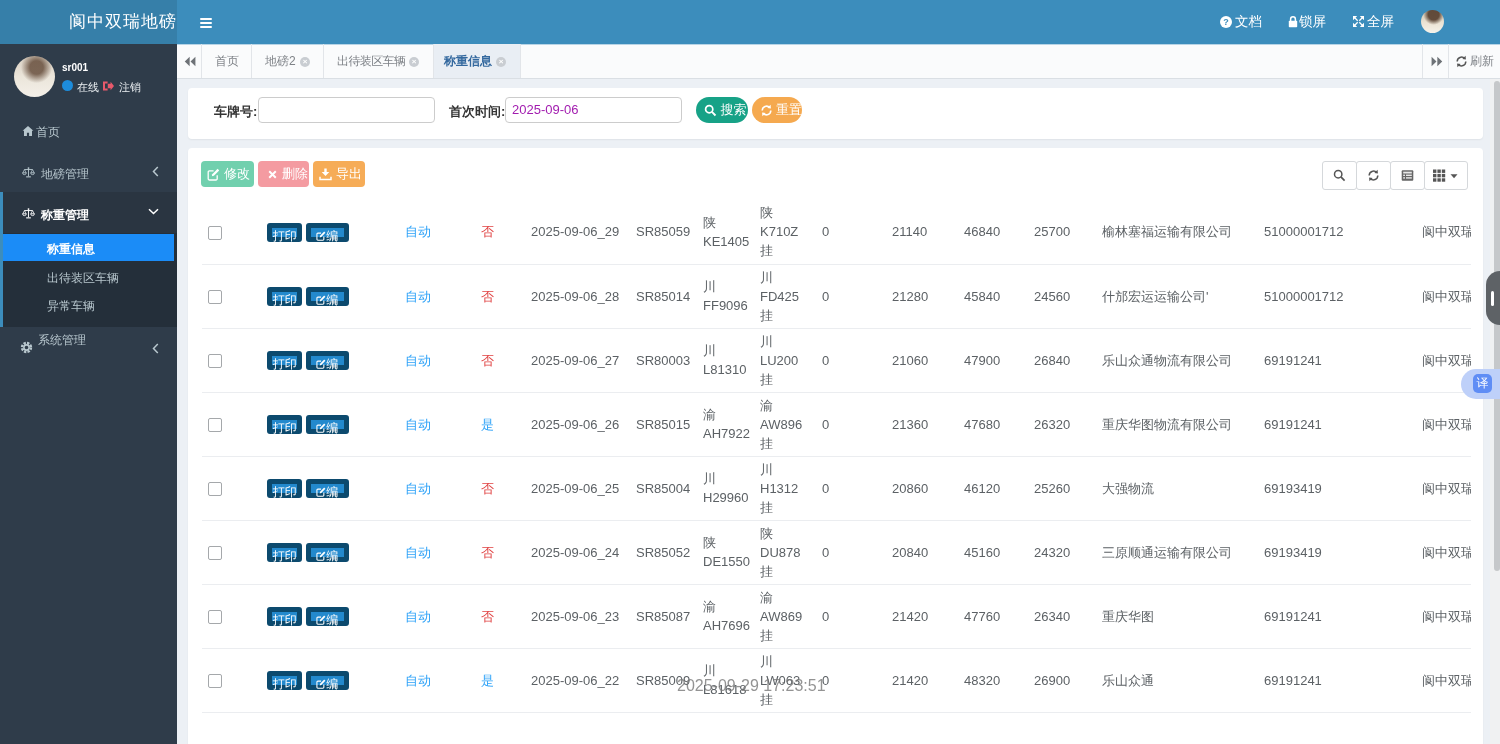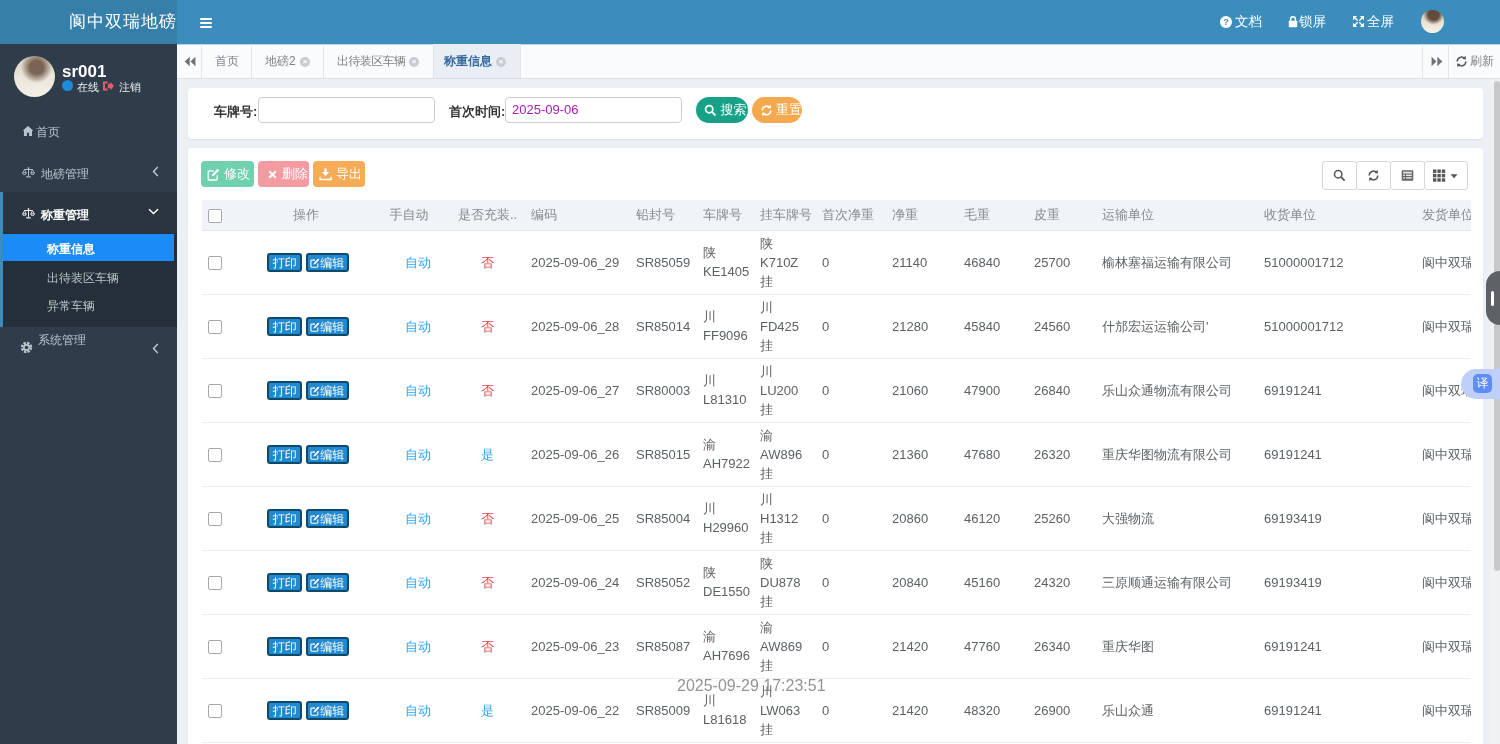--- a/index.html
+++ b/index.html
@@ -39,21 +39,21 @@
 
 #tblwrap{position:absolute;left:202px;top:200px;width:1269px;height:543px;overflow:hidden}
 table{border-collapse:collapse;table-layout:fixed;width:1294px}
 th{height:30px;background:#f0f3f7;color:#868c92;font-weight:400;font-size:13px;border-bottom:1px solid #e3e6ea;padding:0}
 td{height:64px;border-bottom:1px solid #ebedf0;color:#5c6165;font-size:13px;line-height:19px;padding:0 6px;vertical-align:middle}
 th.l,td.l{text-align:left;padding-left:6px}
 th.c,td.c{text-align:center}
 td.nw{white-space:nowrap}
 td:nth-child(2){padding-left:10px}
 .cb{display:inline-block;width:14px;height:14px;border:1px solid #a5a8ab;border-radius:2px;background:#fff;vertical-align:middle}
-.rbtn{display:inline-block;height:19px;background:#2389cd;border:2px solid #0c4a6e;border-radius:3px;color:#fff;font-size:12px;line-height:17px;text-align:center;vertical-align:middle}
+.rbtn{display:inline-block;height:19px;background:#2389cd;border:5px solid #0c4a6e;border-radius:3px;color:#fff;font-size:12px;line-height:17px;text-align:center;vertical-align:middle}
 .blue{color:#2ea2f8}.red{color:#e04343}
 
 #wm{position:absolute;left:677px;top:677px;width:160px;color:rgba(120,120,120,.8);font-size:16px;font-weight:400;white-space:nowrap}
 
 #pill{position:absolute;left:1486px;top:271px;width:20px;height:54px;background:#5e6266;border-radius:14px 0 0 14px}
 #pilld{position:absolute;left:1491px;top:291px;width:3px;height:15px;background:#fff;border-radius:2px}
 #trbg{position:absolute;left:1461px;top:369px;width:39px;height:30px;background:#bed0f9;border-radius:15px 0 0 15px}
 #trc{position:absolute;left:1473px;top:374px;width:19px;height:19px;background:#5f8df5;border-radius:5px;color:#fff;font-size:12px;line-height:19px;text-align:center}
 svg{display:block}
 </style>
@@ -81,21 +81,21 @@
     <path d="M1 1h4.2L1 5.2zM12 1v4.2L7.8 1zM1 12V7.8L5.2 12zM12 12H7.8L12 7.8z" fill="#fff"></path>
     <path d="M2.5 2.5l3.2 3.2M10.5 2.5L7.3 5.7M2.5 10.5l3.2-3.2M10.5 10.5L7.3 7.3" stroke="#fff" stroke-width="1.3"></path>
   </svg>
 <div class="abs" style="left:1421px;top:10px;width:23px;height:23px;border-radius:50%;background:radial-gradient(circle at 55% 20%,rgba(88,64,48,.92) 0 24%,rgba(88,64,48,0) 46%),linear-gradient(180deg,#cfc0ab 0%,#ebe3d4 55%,#f6f2ea 100%)"></div>
 
 <div id="side"></div>
 <div id="subblk"></div>
 <div id="submn"></div>
 <div id="subact"></div>
 <div class="av1"></div>
-<div class="abs" style="left:62px;top:62px;color:#fff;font-weight:700;font-size:17px">sr001</div>
+<div class="abs" style="left:62px;top:62px;color:#fff;font-weight:700;font-size:10px">sr001</div>
 <div class="abs" style="left:62px;top:80px;width:11px;height:11px;border-radius:50%;background:#1d8cdb"></div>
 <div class="abs" style="left:77px;top:80px;color:#e9edf0;font-size:11px">在线</div>
 <div class="abs" style="left:119px;top:80px;color:#e9edf0;font-size:11px">注销</div>
 <svg class="abs" style="left:102px;top:80px" width="12" height="12" viewBox="0 0 12 12">
     <path d="M1 1.5h4.6v2H3v5h2.6v2H1z" fill="#e8596b"></path>
     <path d="M5.8 3.8h2.8V1.8L12 6 8.6 10.2V8.2H5.8z" fill="#e8596b"></path>
   </svg>
 <div class="mtx" style="left:36px;top:124px">首页</div>
 <div class="mtx" style="left:41px;top:166px">地磅管理</div>
 <div class="mtx" style="left:41px;top:207px;color:#fff;font-weight:700">称重管理</div>
@@ -252,37 +252,20 @@
         <col style="width:62px">
         <col style="width:70px">
         <col style="width:72px">
         <col style="width:70px">
         <col style="width:68px">
         <col style="width:162px">
         <col style="width:158px">
         <col style="width:80px">
       </colgroup>
 <tbody>
-        <tr>
-          <th class="c"><span class="cb"></span></th>
-          <th class="c">操作</th>
-          <th class="c" style="padding-right:17px">手自动</th>
-          <th class="c">是否充装..</th>
-          <th class="l">编码</th>
-          <th class="l">铅封号</th>
-          <th class="l">车牌号</th>
-          <th class="l">挂车牌号</th>
-          <th class="l">首次净重</th>
-          <th class="l">净重</th>
-          <th class="l">毛重</th>
-          <th class="l">皮重</th>
-          <th class="l">运输单位</th>
-          <th class="l">收货单位</th>
-          <th class="l">发货单位</th>
-        </tr>
 <tr>
           <td class="c"><span class="cb"></span></td>
           <td class="c"><span class="rbtn" style="width:35px">打印</span> <span class="rbtn" style="width:43px"><svg style="display:inline;vertical-align:-1px" width="10" height="10" viewBox="0 0 13 13">
                 <path d="M10.2 7.2v3.6a1.2 1.2 0 0 1-1.2 1.2H2.4a1.2 1.2 0 0 1-1.2-1.2V4a1.2 1.2 0 0 1 1.2-1.2h4.2" fill="none" stroke="#fff" stroke-width="1.4"></path>
                 <path d="M4.8 8.3l.5-2.1L10.6.8l1.6 1.6-5.3 5.4z" fill="#fff"></path>
               </svg>编辑</span></td>
           <td class="c blue" style="padding-left:7px">自动</td>
           <td class="c red">否</td>
           <td class="l">2025-09-06_29</td>
           <td class="l">SR85059</td>

